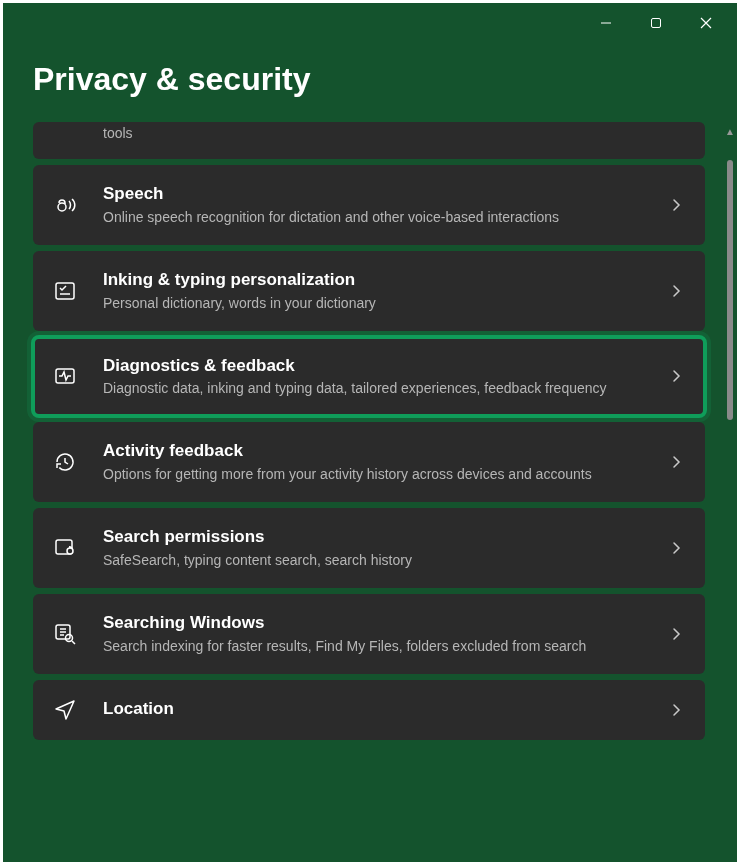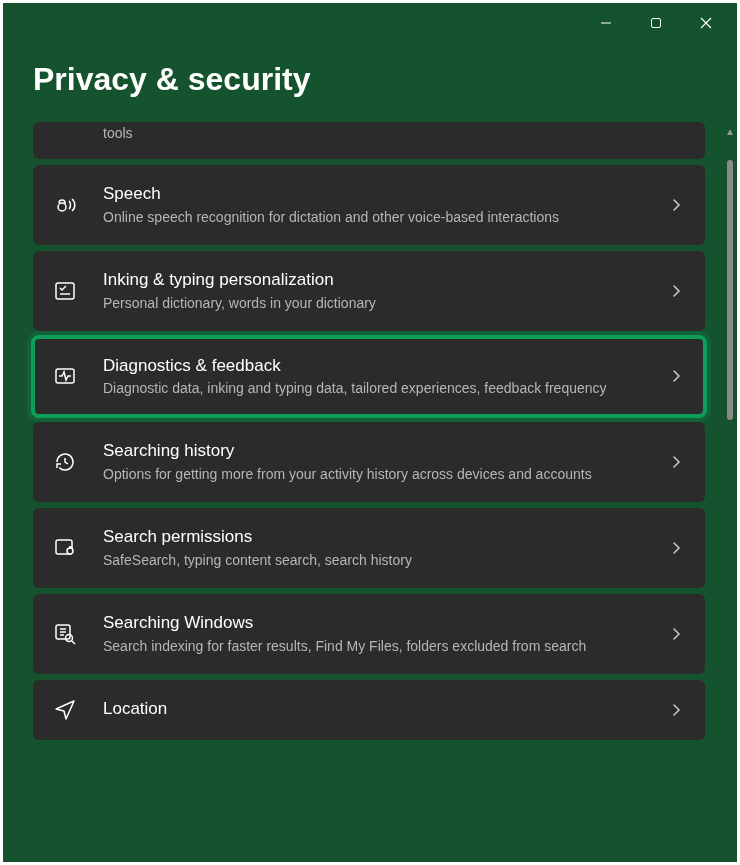--- a/index.html
+++ b/index.html
@@ -103,21 +103,21 @@
       justify-content: center;
       color: #fff;
       flex-shrink: 0;
     }
     .text-block {
       flex: 1;
       min-width: 0;
     }
     .item-title {
       font-size: 17px;
-      font-weight: 400;
+      font-weight: 700;
       color: #fff;
       line-height: 1.35;
     }
     .item-sub {
       font-size: 14px;
       color: #b6b6b6;
       line-height: 1.35;
       margin-top: 2px;
     }
     .chevron {
@@ -230,21 +230,21 @@
 
       <div class="setting-item">
         <div class="icon-slot">
           <svg width="24" height="24" viewBox="0 0 24 24" fill="none" stroke="#fff" stroke-width="1.5">
             <path d="M4 12a8 8 0 1 1 2.3 5.6"></path>
             <path d="M4 18v-4h4"></path>
             <path d="M12 8v4l3 2"></path>
           </svg>
         </div>
         <div class="text-block">
-          <div class="item-title">Searching history</div>
+          <div class="item-title">Activity feedback</div>
           <div class="item-sub">Options for getting more from your activity history across devices and accounts</div>
         </div>
         <div class="chevron">
           <svg width="14" height="14" viewBox="0 0 14 14">
               <path d="M5 2l5 5-5 5" stroke="currentColor" stroke-width="1.5" fill="none" stroke-linecap="round"></path>
             </svg>
         </div>
       </div>
 
       <div class="setting-item">

